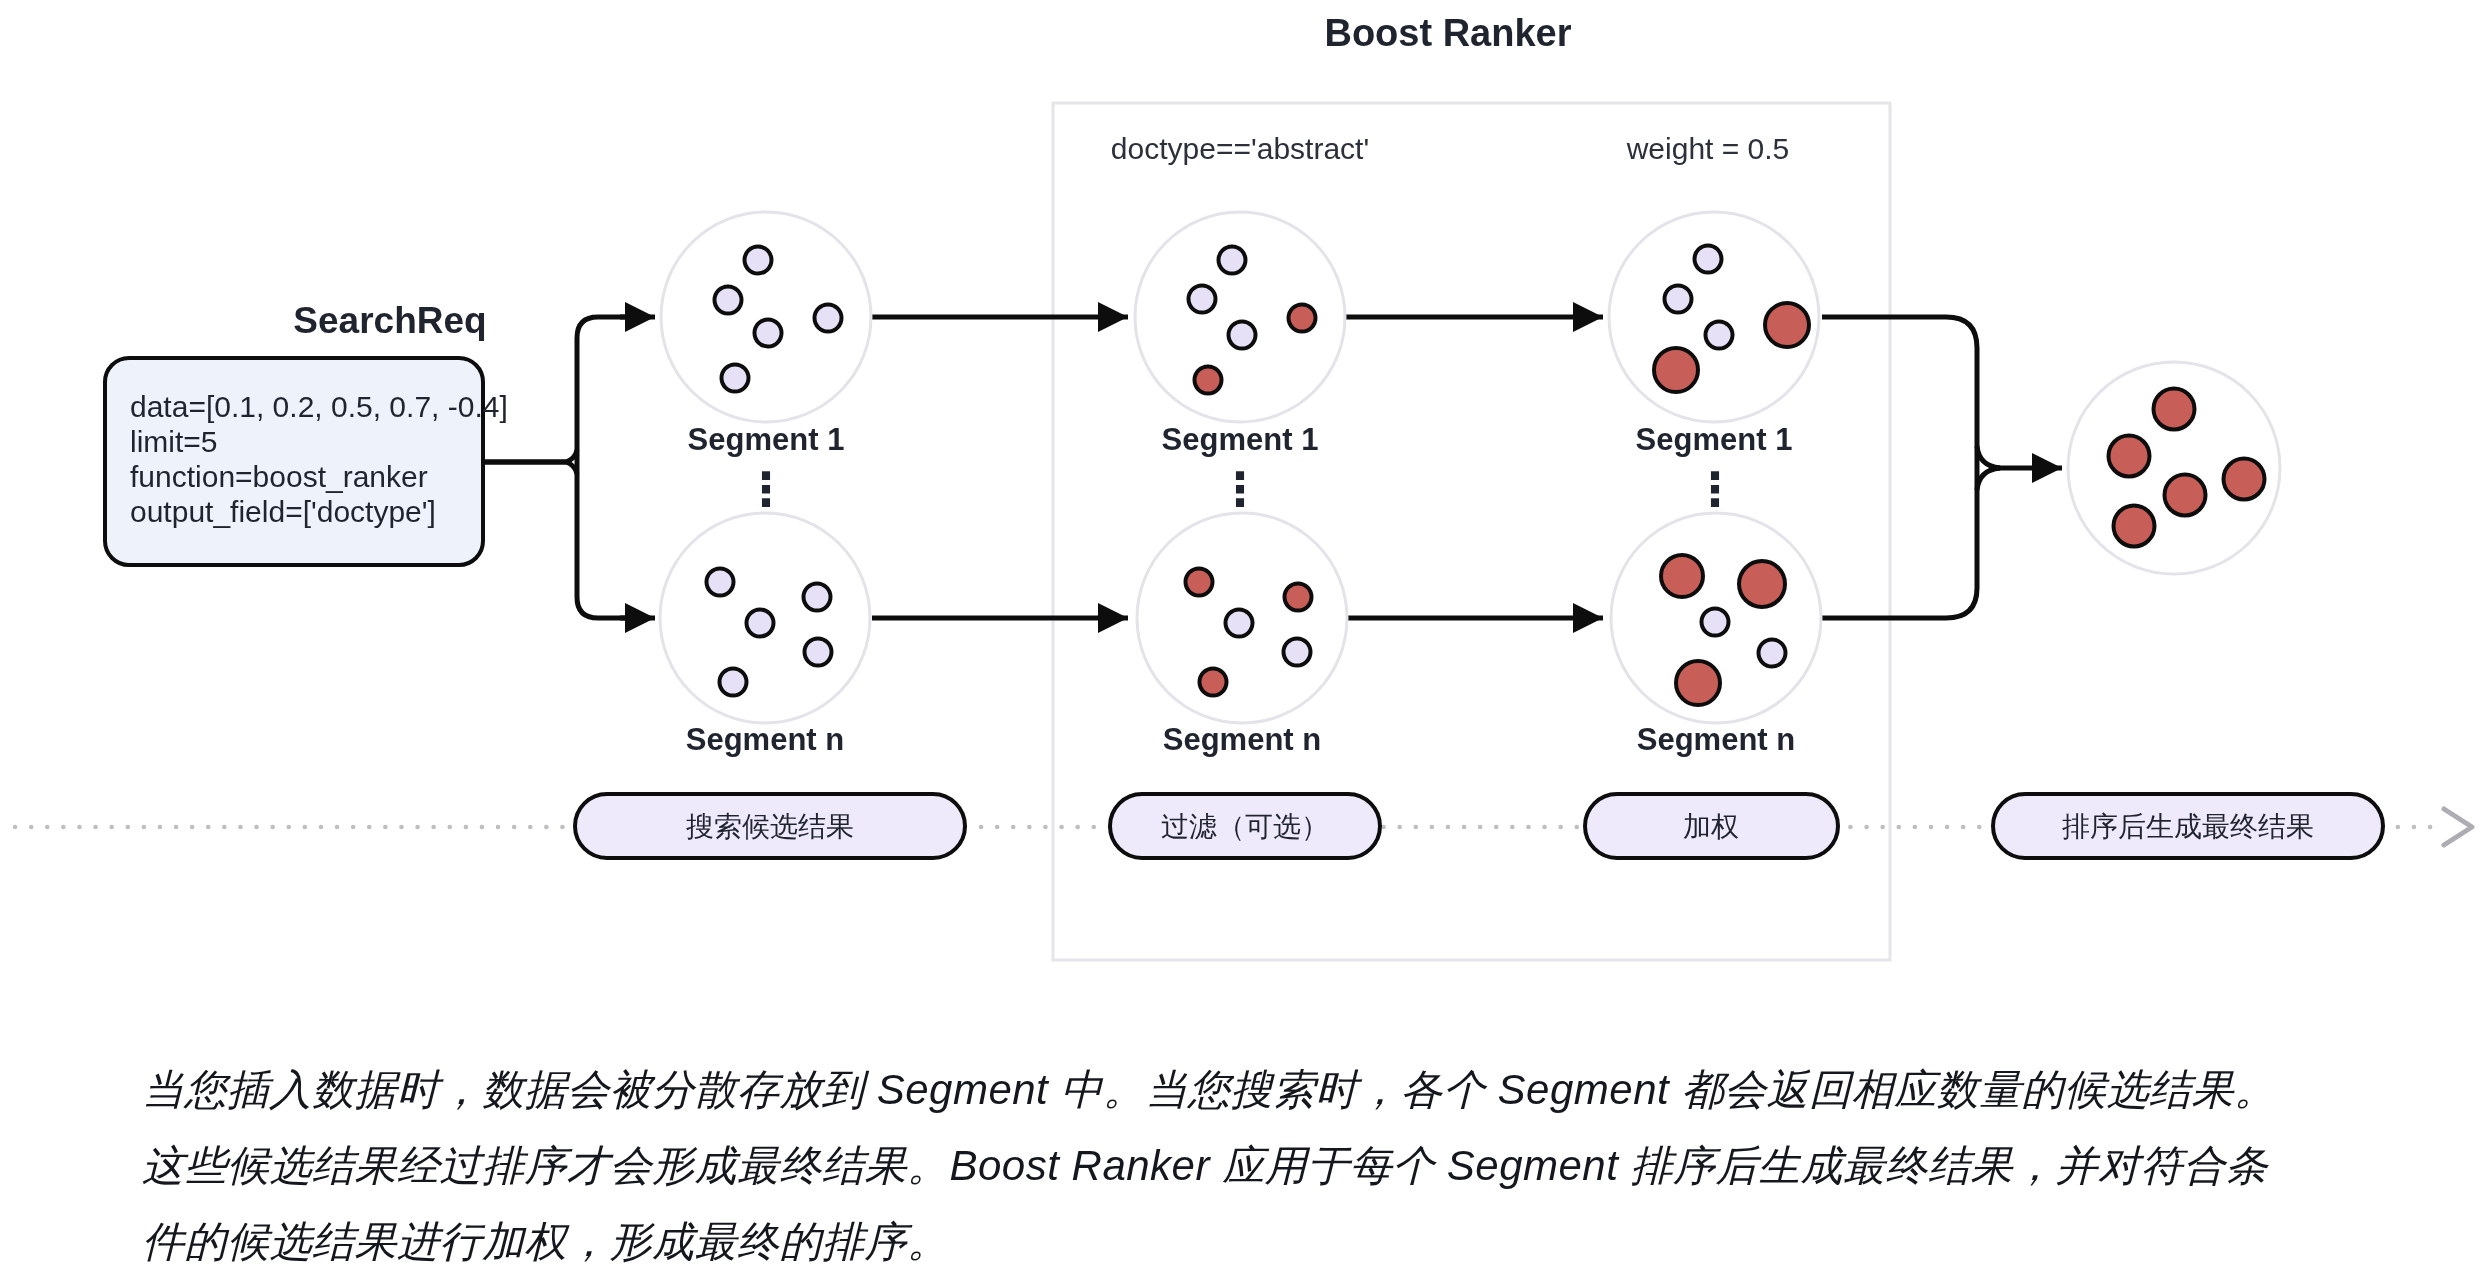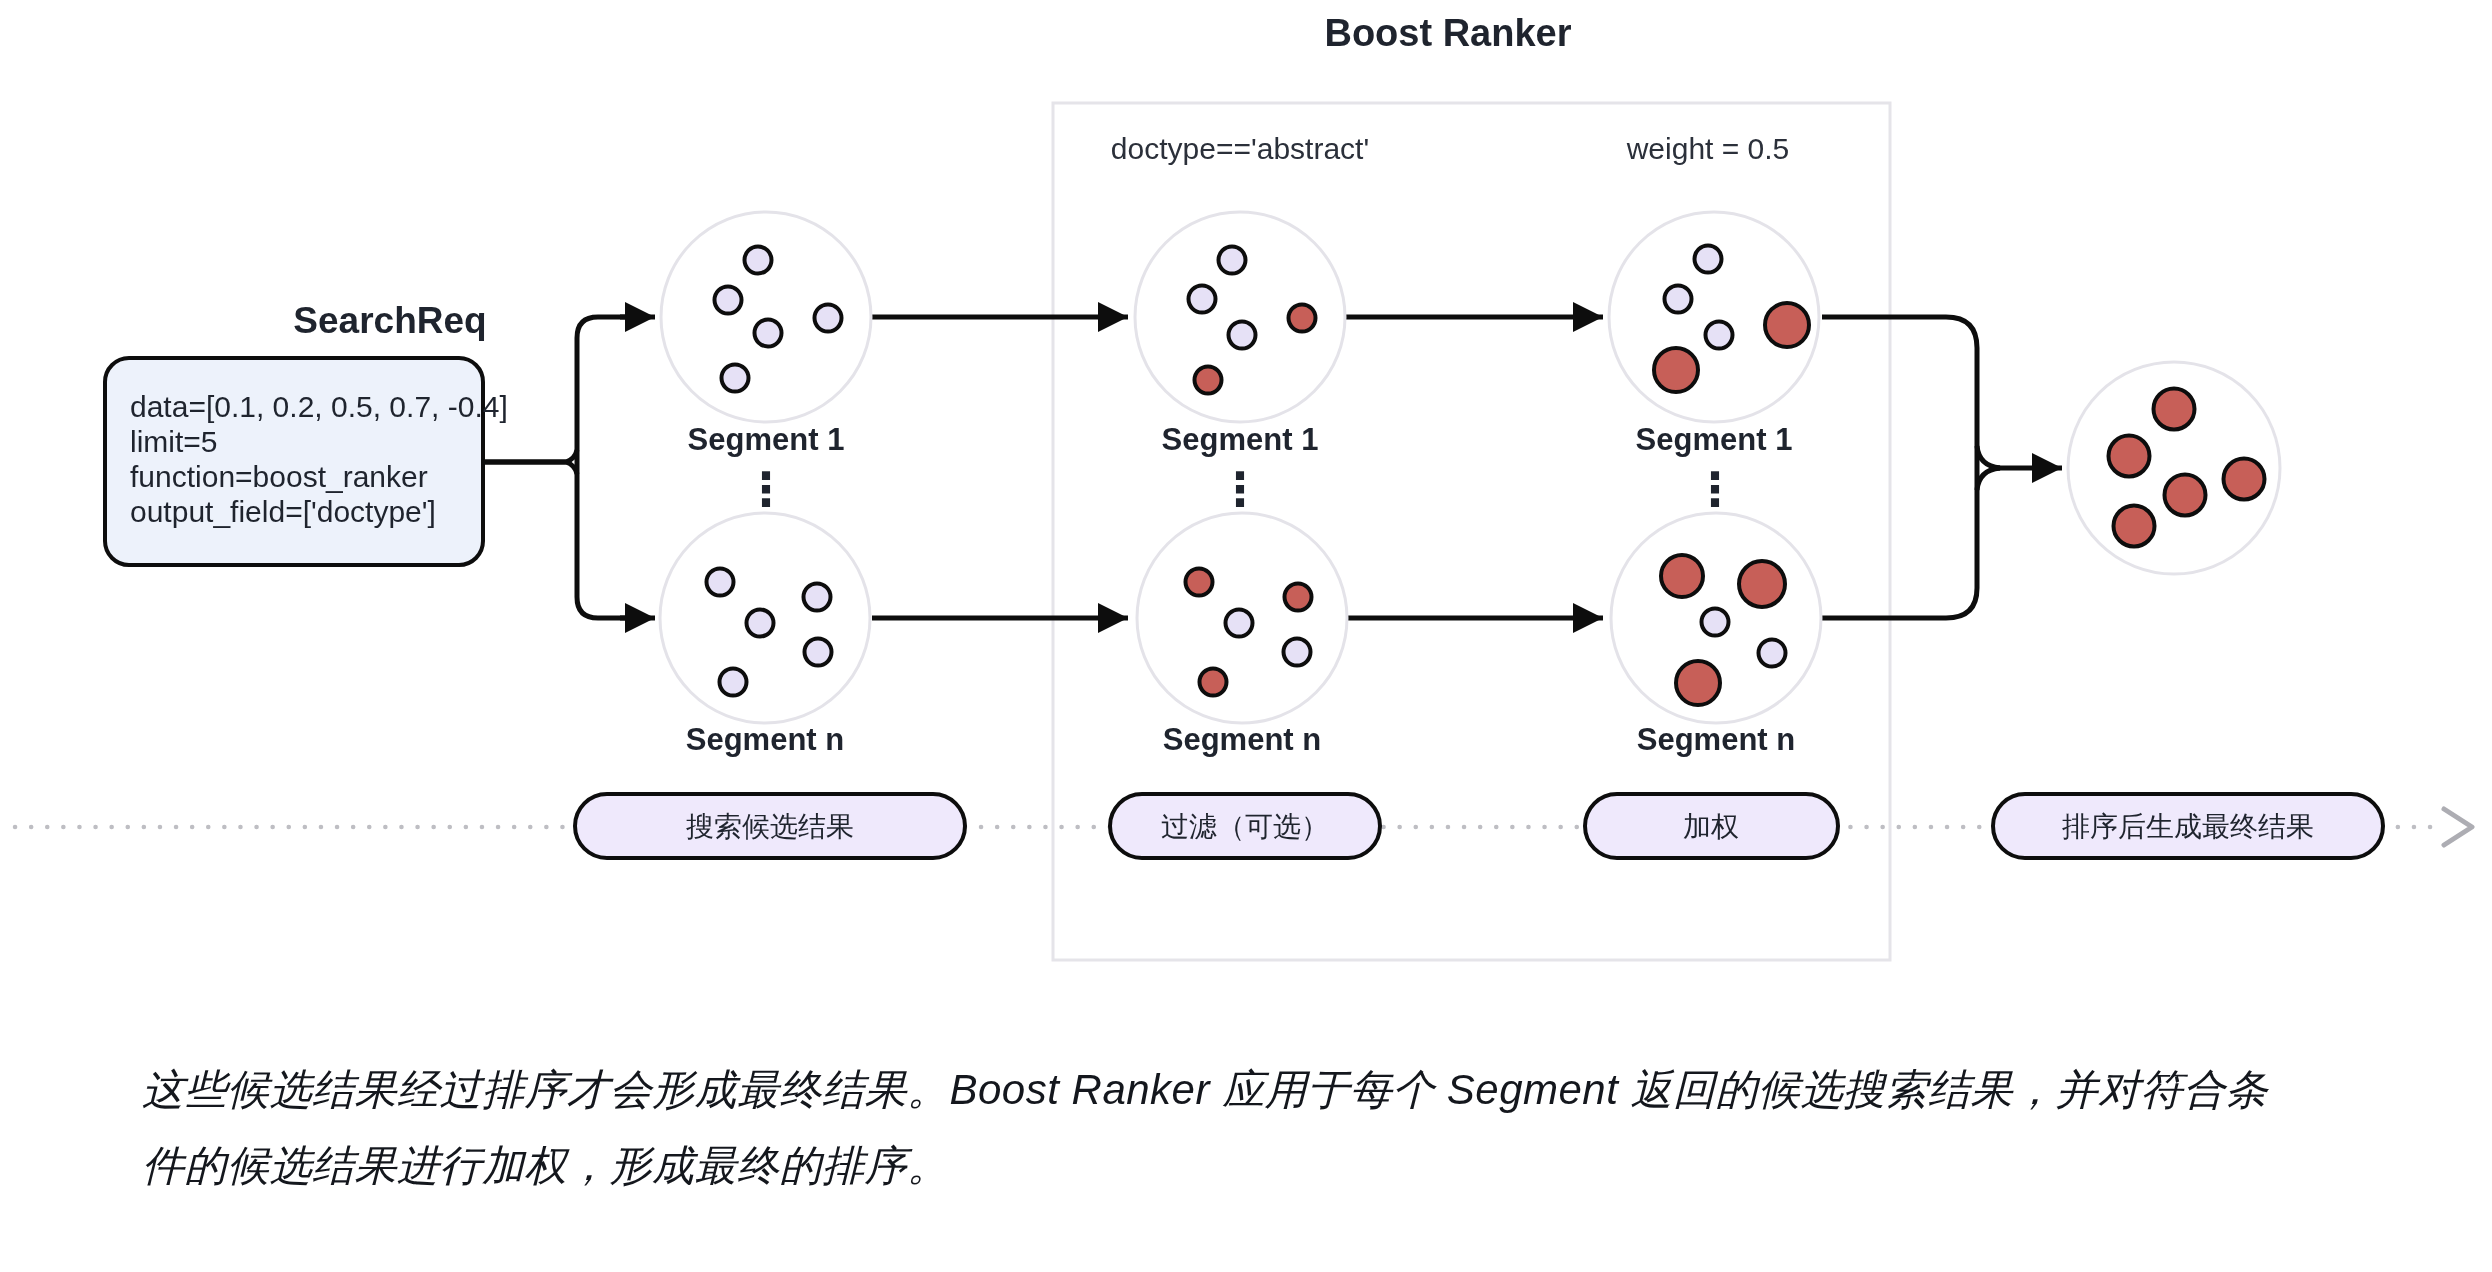--- a/index.html
+++ b/index.html
@@ -143,18 +143,19 @@
     <rect x="1585" y="794" width="253" height="64" rx="32" fill="#EFE9FC" stroke="#0D0D0D" stroke-width="4"></rect>
     <text class="pill-label" x="1711" y="836">加权</text>
 
     <rect x="1993" y="794" width="390" height="64" rx="32" fill="#EFE9FC" stroke="#0D0D0D" stroke-width="4"></rect>
     <text class="pill-label" x="2188" y="836">排序后生成最终结果</text>
   </g>
 </svg>
 
 
 <div class="caption">
-  <div>这些候选结果经过排序才会形成最终结果。Boost Ranker 应用于每个 Segment 返回的候选搜索结果，并对符合条</div>
+  <div>当您插入数据时，数据会被分散存放到 Segment 中。当您搜索时，各个 Segment 都会返回相应数量的候选结果。</div>
+  <div>这些候选结果经过排序才会形成最终结果。Boost Ranker 应用于每个 Segment 排序后生成最终结果，并对符合条</div>
   <div>件的候选结果进行加权，形成最终的排序。</div>
 </div>
 
 
 
 
 </body></html>

